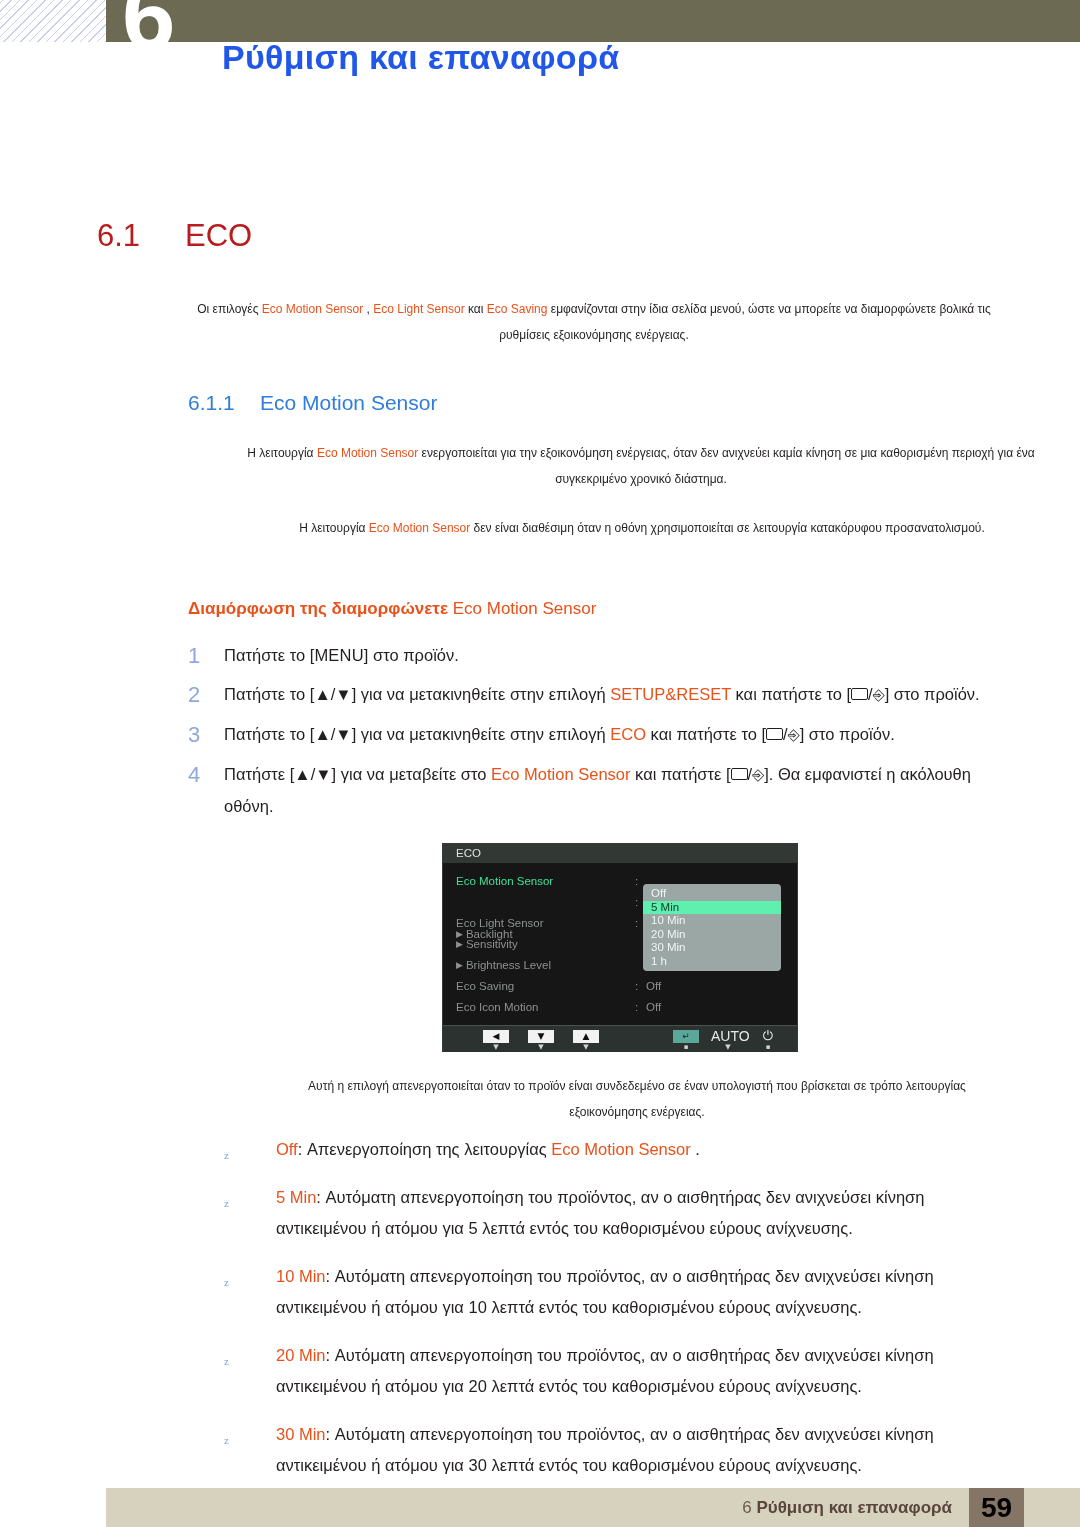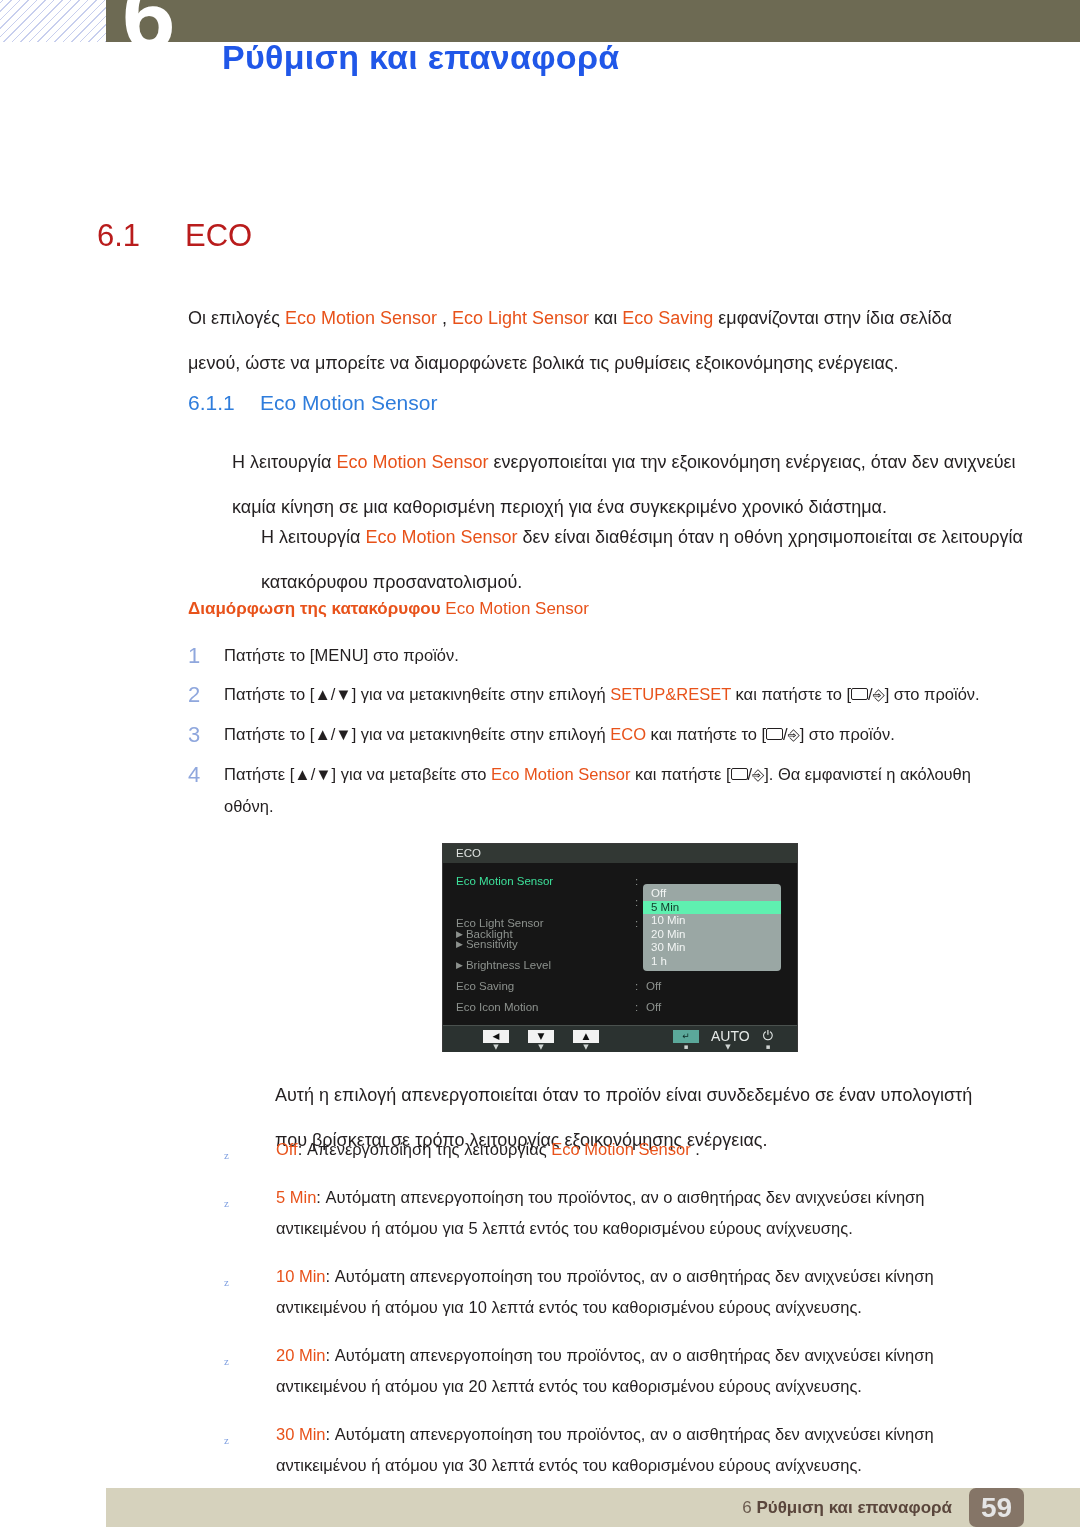--- a/index.html
+++ b/index.html
@@ -70,23 +70,24 @@
     color: #2f7ddc;
     font-size: 21px;
     font-weight: normal;
     white-space: nowrap;
   }
   .h2 .num { display: inline-block; width: 72px; }
 
   
   .para {
     position: absolute;
-    font-size: 18px;
-    line-height: 45px;
+    font-size: 12px;
+    line-height: 26px;
     color: #231f20;
+    text-align: center;
   }
   .orange { color: #e8521a; }
 
   .p-intro { left: 188px; top: 296px; width: 812px; }
   .p-desc  { left: 188px; top: 440px; width: 818px; margin-left: 44px; }
   .p-note  { left: 241px; top: 515px; width: 762px; margin-left: 20px; }
   .p-osdnote { left: 275px; top: 1073px; width: 724px; }
 
   .h3 {
     position: absolute;
@@ -287,26 +288,25 @@
     font-size: 17px;
     color: #6b5b4f;
     white-space: nowrap;
   }
   .footer-text b { color: #5a463c; }
   .footer-page {
     position: absolute;
     left: 969px; top: 1488px;
     width: 55px; height: 39px;
     background: #857567;
-    color: #e5e5e5;
+    color: #000000;
     font-size: 28px;
     font-weight: bold;
     text-align: center;
     line-height: 39px;
-    border-radius: 7px;
   }
 </style>
 </head>
 <body>
 
 <div class="hatch"></div>
 <div class="olive-band"></div>
 <div class="chapter-num">6</div>
 <div class="chapter-title">Ρύθμιση και επαναφορά</div>
 
@@ -324,21 +324,21 @@
 
 <div class="para p-desc">
   <span>Η λειτουργία </span><span class="orange">Eco Motion Sensor</span><span>  ενεργοποιείται για την εξοικονόμηση ενέργειας, όταν δεν ανιχνεύει καμία κίνηση σε μια καθορισμένη περιοχή για ένα συγκεκριμένο χρονικό διάστημα.</span>
 </div>
 
 <div class="para p-note">
   <span>Η λειτουργία </span><span class="orange">Eco Motion Sensor</span><span> δεν   είναι διαθέσιμη όταν η οθόνη χρησιμοποιείται σε λειτουργία κατακόρυφου προσανατολισμού.</span>
 </div>
 
 <div class="h3">
-  <span class="lead">Διαμόρφωση της κατακόρυφου </span><span class="tail">Eco Motion Sensor</span>
+  <span class="lead">Διαμόρφωση της διαμορφώνετε </span><span class="tail">Eco Motion Sensor</span>
 </div>
 
 <div class="steps">
 
   <div class="step">
     <span class="n">1</span><span>Πατήστε το [</span><span class="key">MENU</span><span>] στο προϊόν.</span>
   </div>
 
   <div class="step">
     <span class="n">2</span><span>Πατήστε το [▲/▼] για να μετακινηθείτε στην επιλογή </span><span class="orange">SETUP&amp;RESET</span><span> και πατήστε το [</span><span class="btnbox"></span><span>/</span><span class="enterglyph">⎆</span><span>] στο προϊόν.</span>

